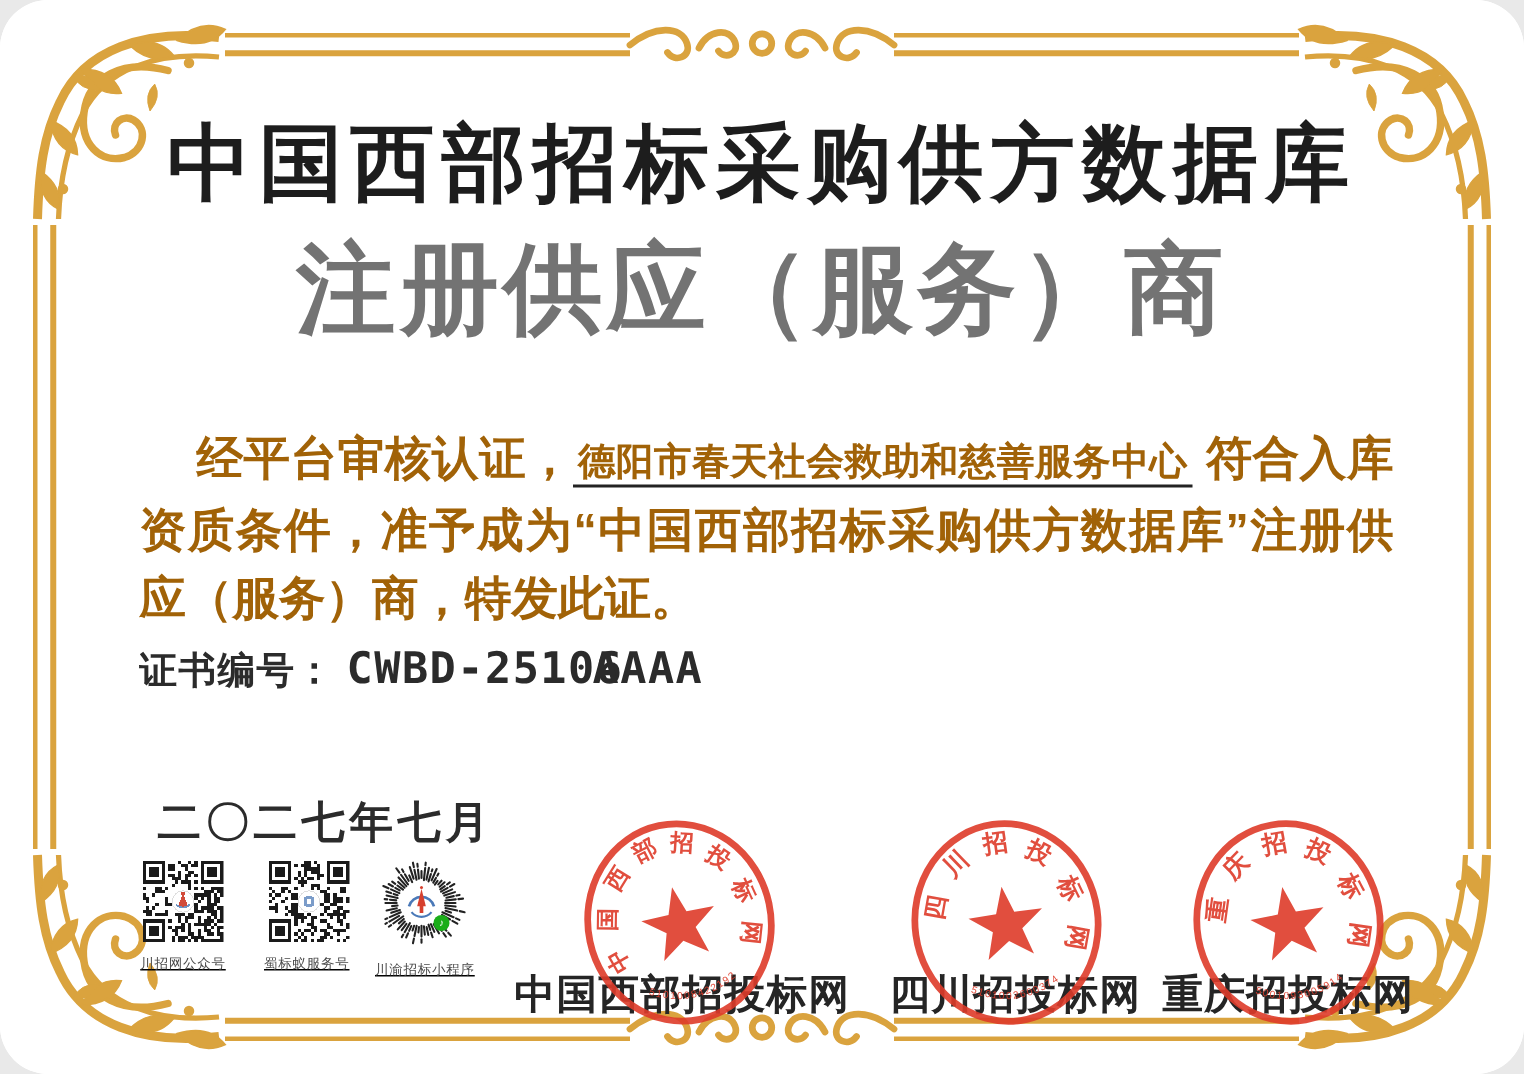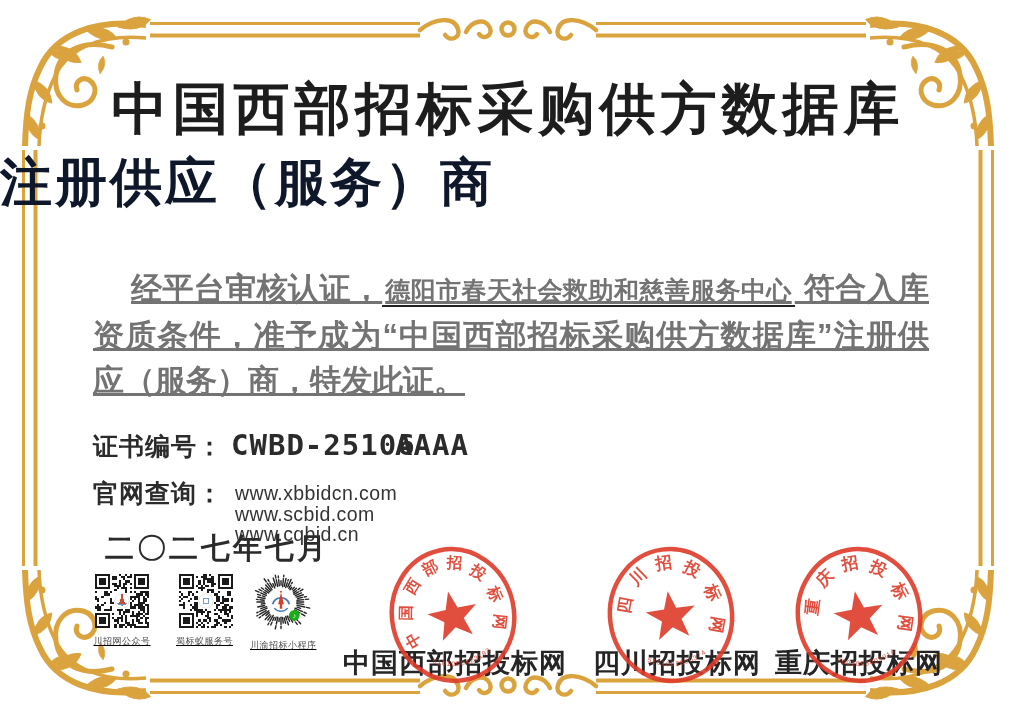--- a/index.html
+++ b/index.html
@@ -1,36 +1,36 @@
 <!DOCTYPE html>
 <html><head>
 <meta charset="utf-8">
 <style>
   html,body{margin:0;padding:0;background:#e9e9e9;}
   .page{
     position:relative;width:1016px;height:716px;background:#ffffff;
-    overflow:hidden;font-family:"Liberation Sans","DejaVu Sans",sans-serif;
+    overflow:hidden;font-family:"Liberation Sans","DejaVu Sans",sans-serif;border-radius:32px;
   }
   .frame-svg{position:absolute;left:0;top:0;z-index:0;}
   .content{position:absolute;left:0;top:0;width:100%;height:100%;z-index:1;}
 
   .cert-title{
     position:absolute;top:72px;left:0;width:100%;text-align:center;
     font-family:"Liberation Serif","DejaVu Serif",serif;
     font-size:56px;font-weight:700;color:#1d1d1d;letter-spacing:5px;white-space:nowrap;
   }
   .cert-subtitle{
-    position:absolute;top:148px;left:0;width:100%;
+    position:absolute;top:148px;left:0;width:100%;text-align:center;
     font-family:"Liberation Serif","DejaVu Serif",serif;
-    font-size:52px;font-weight:900;color:#0f172a;letter-spacing:3px;white-space:nowrap;
+    font-size:66px;font-weight:900;color:#737373;letter-spacing:3px;white-space:nowrap;
   }
   .body-text{
-    position:absolute;left:93px;top:266px;width:836px;
-    font-size:31px;line-height:45px;font-weight:600;color:#737373;
-    text-align:justify;text-indent:38px;text-decoration:underline;
+    position:absolute;left:93px;top:283px;width:836px;
+    font-size:31px;line-height:45px;font-weight:600;color:#a16207;
+    text-align:justify;text-indent:38px;
   }
   .company{
     font-size:25px;font-weight:700;
     border-bottom:2px solid #232323;padding:0 3px 1px 3px;
   }
   .field-row{position:absolute;display:flex;align-items:baseline;color:#2b2b2b;}
   .field-label{font-size:25px;font-weight:700;letter-spacing:1px;white-space:nowrap;}
   .field-value-mono{
     font-family:"DejaVu Sans Mono","Liberation Mono",monospace;
     font-size:29px;font-weight:700;letter-spacing:1px;margin-left:8px;text-align:center;
@@ -124,28 +124,20 @@
 
     <div class="field-row row-certno">
       <span class="field-label">证书编号：</span>
       <span class="field-value-mono">CWBD-25106</span>
     </div>
 
     <div class="field-row row-credit">
       <span class="field-value-mono">AAAA</span>
     </div>
 
-    <div class="field-row row-web">
-      <span class="field-label">官网查询：</span>
-      <span class="web-list">
-        <div>www.xbbidcn.com</div>
-        <div>www.scbid.com</div>
-        <div>www.cqbid.cn</div>
-      </span>
-    </div>
 
     <div class="field-row row-valid">
       <span class="valid-value">二〇二七年七月</span>
     </div>
 
     <div class="qr-col qr-col-1">
       <div class="qr-box"><svg width="100%" height="100%" viewBox="0 0 25 25" shape-rendering="crispEdges">
             <rect x="0" y="0" width="25" height="25" fill="#fff"></rect>
             <rect x="0" y="0" width="7" height="7" fill="#1a1a1a"></rect>
             <rect x="1" y="1" width="5" height="5" fill="#fff"></rect>

